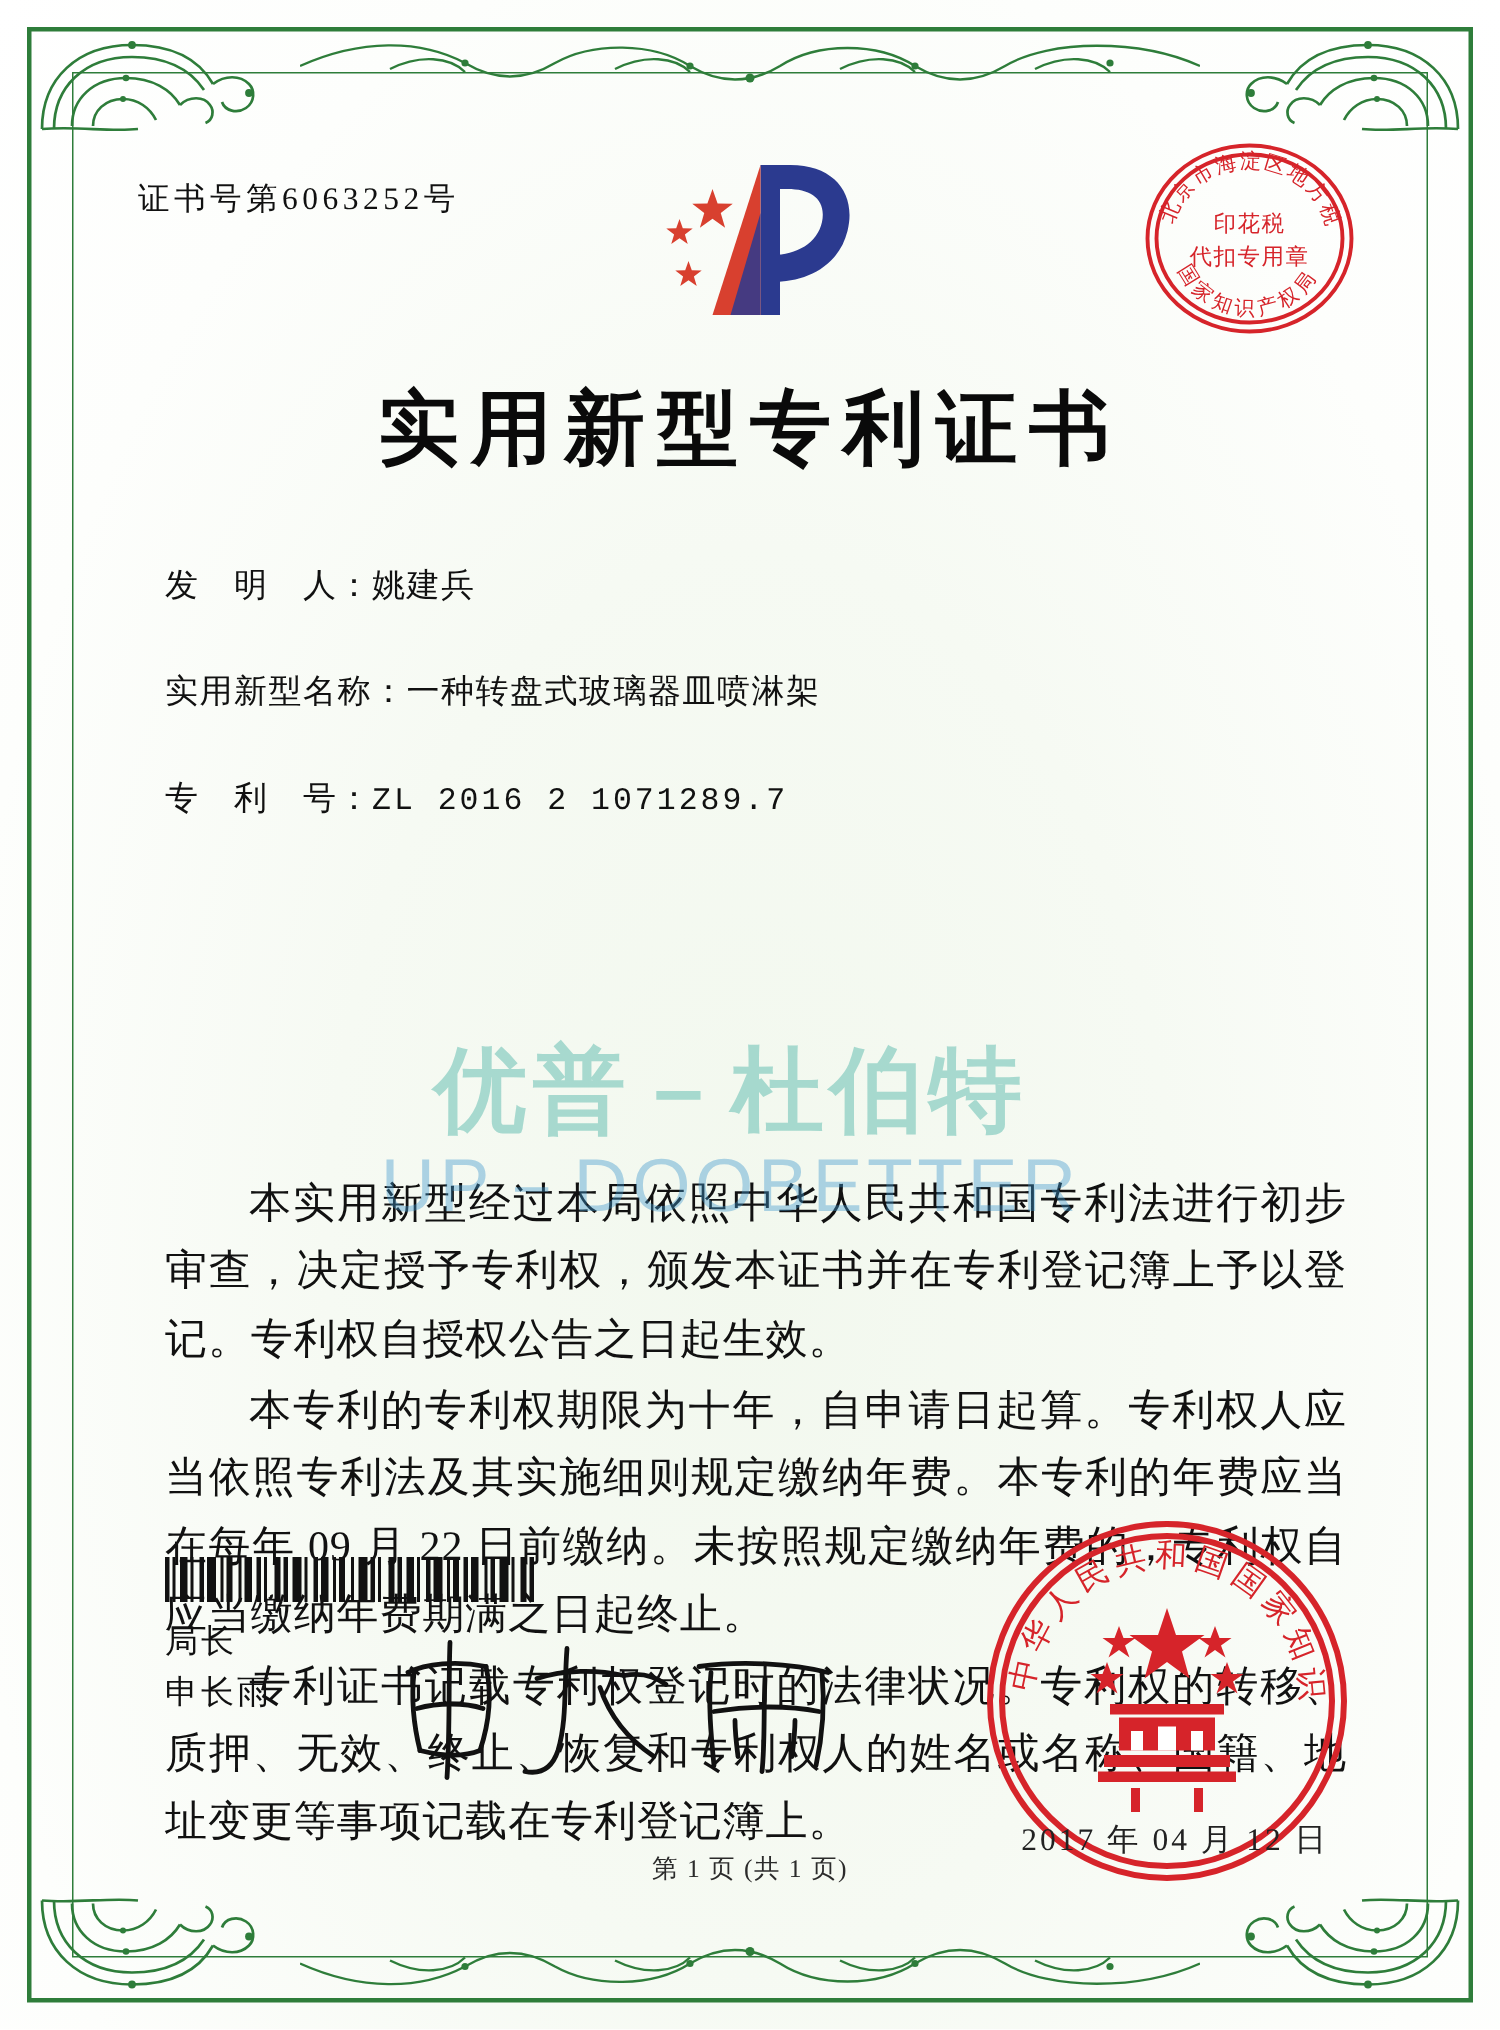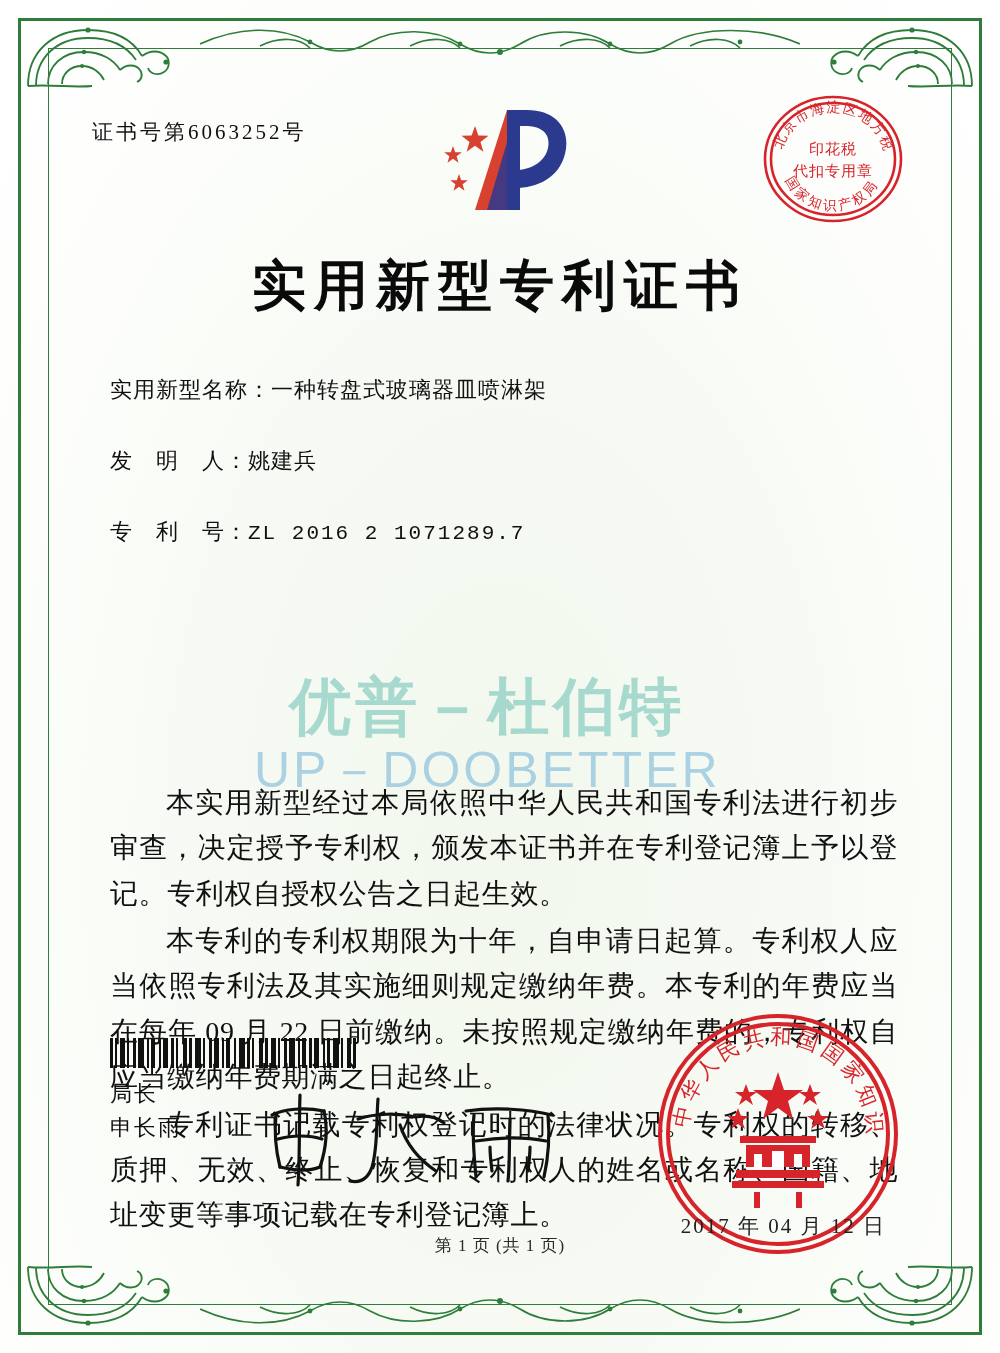--- a/index.html
+++ b/index.html
@@ -212,21 +212,21 @@
     text-align: center;
     font-size: 17px;
     color: #2b2b2b;
     letter-spacing: 1px;
   }
 
   
   .watermark {
     position: absolute;
     left: 50%;
-    top: 585px;
+    top: 605px;
     transform: translateX(-52%);
     width: 640px;
     text-align: center;
     pointer-events: none;
     user-select: none;
   }
   .wm-line1 {
     font-size: 62px;
     font-weight: bold;
     letter-spacing: 4px;
@@ -409,24 +409,24 @@
         </text>
         <text x="85" y="80" text-anchor="middle" font-size="15" fill="#d6242a" font-family="'Liberation Serif',serif" letter-spacing="1">印花税</text>
         <text x="85" y="102" text-anchor="middle" font-size="15" fill="#d6242a" font-family="'Liberation Serif',serif" letter-spacing="1">代扣专用章</text>
       </svg>
     </div>
 
     <div class="doc-title">实用新型专利证书</div>
 
     <div class="fields">
       <div class="field-row">
-        <span class="field-label">实用新型名称：</span><span class="field-value">一种转盘式玻璃器皿喷淋架</span>
+        <span class="field-label">发　明　人：</span><span class="field-value">姚建兵</span>
       </div>
       <div class="field-row">
-        <span class="field-label">发　明　人：</span><span class="field-value">姚建兵</span>
+        <span class="field-label">实用新型名称：</span><span class="field-value">一种转盘式玻璃器皿喷淋架</span>
       </div>
       <div class="field-row mono">
         <span class="field-label">专　利　号：</span><span class="field-value">ZL 2016 2 1071289.7</span>
       </div>
     </div>
 
     <div class="paragraphs">
       <p>本实用新型经过本局依照中华人民共和国专利法进行初步审查，决定授予专利权，颁发本证书并在专利登记簿上予以登记。专利权自授权公告之日起生效。</p>
       <p>本专利的专利权期限为十年，自申请日起算。专利权人应当依照专利法及其实施细则规定缴纳年费。本专利的年费应当在每年 09 月 22 日前缴纳。未按照规定缴纳年费的，专利权自应当缴纳年费期满之日起终止。</p>
       <p>专利证书记载专利权登记时的法律状况。专利权的转移、质押、无效、终止、恢复和专利权人的姓名或名称、国籍、地址变更等事项记载在专利登记簿上。</p>

